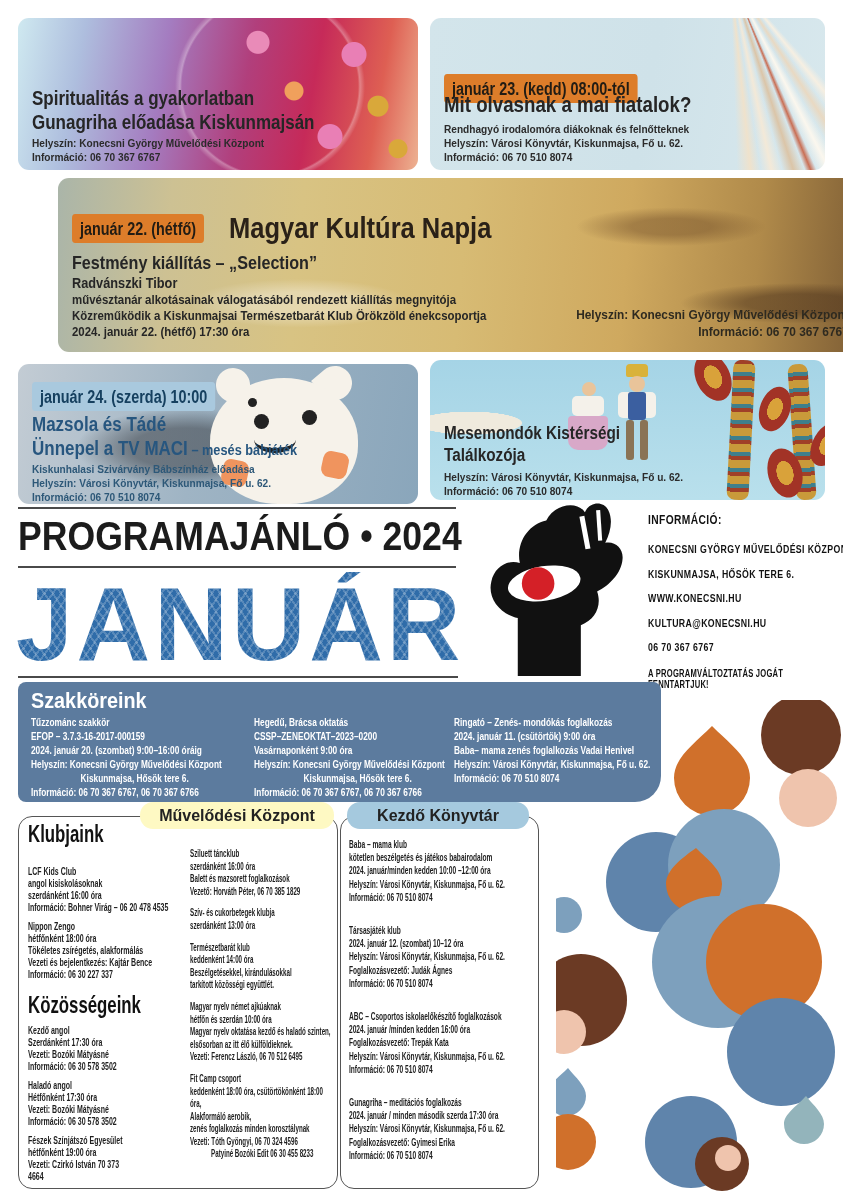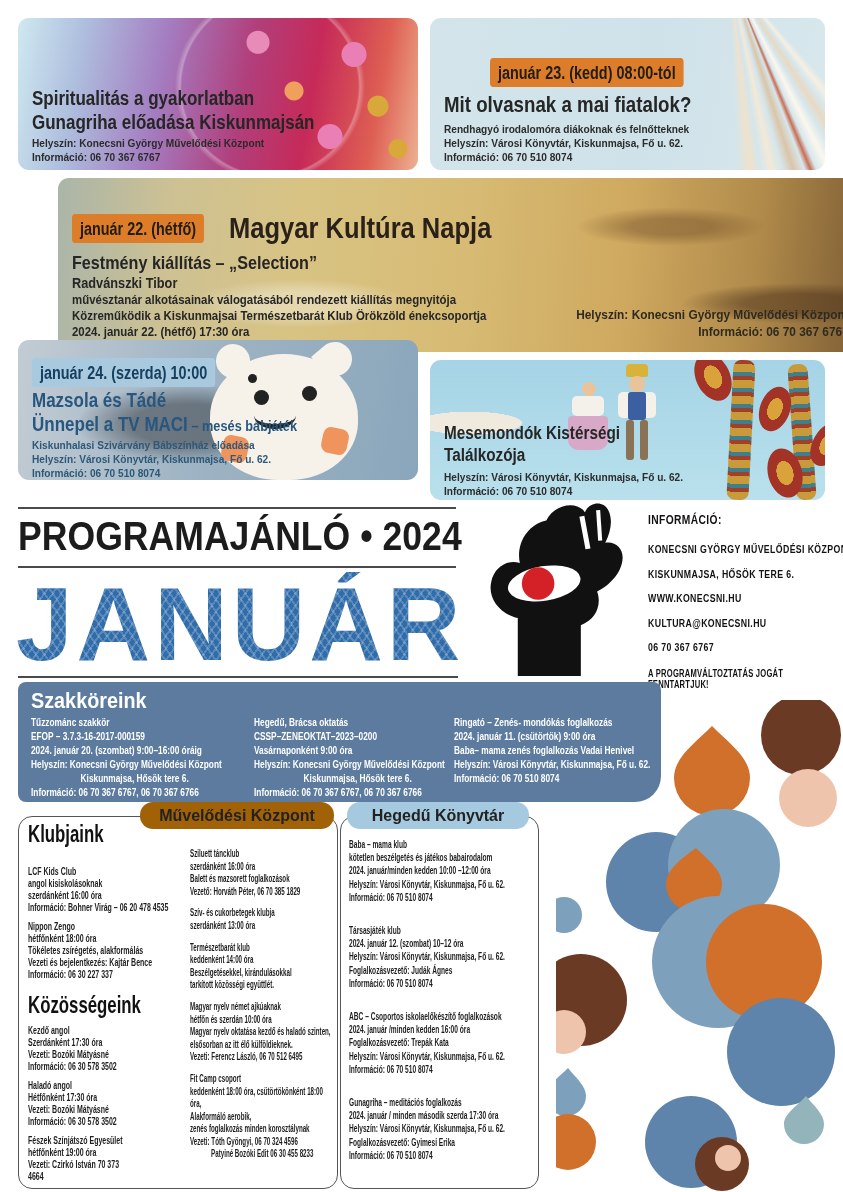--- a/index.html
+++ b/index.html
@@ -105,21 +105,21 @@
              transform:scaleX(.9);transform-origin:0 0;white-space:nowrap;}
   .szk-col{position:absolute;top:34px;transform:scaleX(.8);transform-origin:0 0;}
   .szk-col .ln{font-weight:700;font-size:10.4px;line-height:14px;white-space:nowrap;}
   .szk0{left:13px;width:290px;} .szk1{left:236px;width:260px;} .szk2{left:436px;width:270px;}
   .szk0 .ln:nth-child(5),.szk1 .ln:nth-child(5){padding-left:62px;}
 
   
   .obox{position:absolute;border:1.6px solid #555;border-radius:14px;background:#fff;}
   .pill{position:absolute;height:27px;border-radius:13px;display:flex;align-items:center;justify-content:center;
         font-weight:700;font-size:16px;color:#222;white-space:nowrap;}
-  .pill-salmon{background:#a16207;}
+  .pill-salmon{background:#fef9c3;}
   .pill-blue{background:#a5c9de;}
   .bcol{position:absolute;transform-origin:0 0;}
   .bcol .ln{font-weight:700;white-space:nowrap;color:#1d1d1d;}
   .col-klub{left:28px;top:820px;width:240px;transform:scaleX(.7);}
   .col-klub .ln{font-size:10px;line-height:12px;}
   .col-klub .grp{margin-bottom:7px;}
   .klub-h{font-weight:700;font-size:24px;margin:0 0 18px 0;color:#111;}
   .klub-h2{font-weight:700;font-size:24px;margin:10px 0 6px 0;color:#111;}
   .col-muv{left:190px;top:848px;width:230px;transform:scaleX(.62);}
   .col-muv .ln{font-size:10px;line-height:12.6px;}
@@ -139,21 +139,21 @@
       <div>Spiritualitás a gyakorlatban</div>
       <div>Gunagriha előadása Kiskunmajsán</div>
     </div>
     <div class="abs ev-details lines" style="left:14px;top:118px;">
         <div class="ln">Helyszín: Konecsni György Művelődési Központ</div>
         <div class="ln">Információ: 06 70 367 6767</div>
       </div>
   </div>
 
   <div class="card bg-books" style="left:430px;top:18px;width:395px;height:152px;">
-    <div class="abs" style="left:14px;top:40px;margin-left:46px;"><span class="ev-badge badge-orange">január 23. (kedd) 08:00-tól</span></div>
+    <div class="abs" style="left:14px;top:56px;"><span class="ev-badge badge-orange">január 23. (kedd) 08:00-tól</span></div>
     <div class="abs ev-title t22" style="left:14px;top:74px;">Mit olvasnak a mai fiatalok?</div>
     <div class="abs ev-details lines" style="left:14px;top:104px;">
         <div class="ln">Rendhagyó irodalomóra diákoknak és felnőtteknek</div>
         <div class="ln">Helyszín: Városi Könyvtár, Kiskunmajsa, Fő u. 62.</div>
         <div class="ln">Információ: 06 70 510 8074</div>
       </div>
   </div>
 
   <div class="card bg-paint" style="left:18px;top:178px;width:807px;height:174px;margin-left:40px;">
     <div class="abs" style="left:14px;top:34px;display:flex;align-items:center;">
@@ -166,21 +166,21 @@
       <div class="ln" style="font-size:13px;line-height:16px;">művésztanár alkotásainak válogatásából rendezett kiállítás megnyitója</div>
       <div class="ln" style="font-size:13px;line-height:16px;">Közreműködik a Kiskunmajsai Természetbarát Klub Örökzöld énekcsoportja</div>
       <div class="ln" style="font-size:13px;line-height:16px;">2024. január 22. (hétfő) 17:30 óra</div>
     </div>
     <div class="abs lines" style="right:16px;top:128px;text-align:right;transform:scaleX(.88);transform-origin:100% 0;color:#2e2a20;">
       <div class="ln" style="font-size:13.5px;line-height:17px;">Helyszín: Konecsni György Művelődési Központ</div>
       <div class="ln" style="font-size:13.5px;line-height:17px;">Információ: 06 70 367 6767</div>
     </div>
   </div>
 
-  <div class="card bg-cat" style="left:18px;top:340px;width:400px;height:140px;">
+  <div class="card bg-cat" style="left:18px;top:364px;width:400px;height:140px;">
     <div class="cat">
       <div class="ear ear-l"></div>
         <div class="ear ear-r"></div>
         <div class="head"></div>
       <div class="brow"></div>
         <div class="eye eye-l"></div>
         <div class="eye eye-r"></div>
       <div class="smile"></div>
         <div class="cheek cheek-l"></div>
         <div class="cheek cheek-r"></div>
@@ -295,21 +295,21 @@
         <div class="ln">2024. január 11. (csütörtök) 9:00 óra</div>
         <div class="ln">Baba– mama zenés foglalkozás Vadai Henivel</div>
         <div class="ln">Helyszín: Városi Könyvtár, Kiskunmajsa, Fő u. 62.</div>
         <div class="ln">Információ:  06 70 510 8074</div>
       </div>
   </div>
 
   <div class="obox" style="left:18px;top:816px;width:318px;height:371px;"></div>
   <div class="obox" style="left:340px;top:816px;width:197px;height:371px;"></div>
   <div class="pill pill-salmon" style="left:140px;top:802px;width:194px;">Művelődési Központ</div>
-  <div class="pill pill-blue" style="left:347px;top:802px;width:182px;">Hegedű Könyvtár</div>
+  <div class="pill pill-blue" style="left:347px;top:802px;width:182px;">Kezdő Könyvtár</div>
 
   <div class="bcol col-klub">
     <div class="klub-h">Klubjaink</div>
     <div class="grp lines">
         <div class="ln">LCF Kids Club</div>
         <div class="ln">angol kisiskolásoknak</div>
         <div class="ln">szerdánként 16:00 óra</div>
         <div class="ln">Információ: Bohner Virág – 06 20 478 4535</div>
       </div>
     <div class="grp lines">

